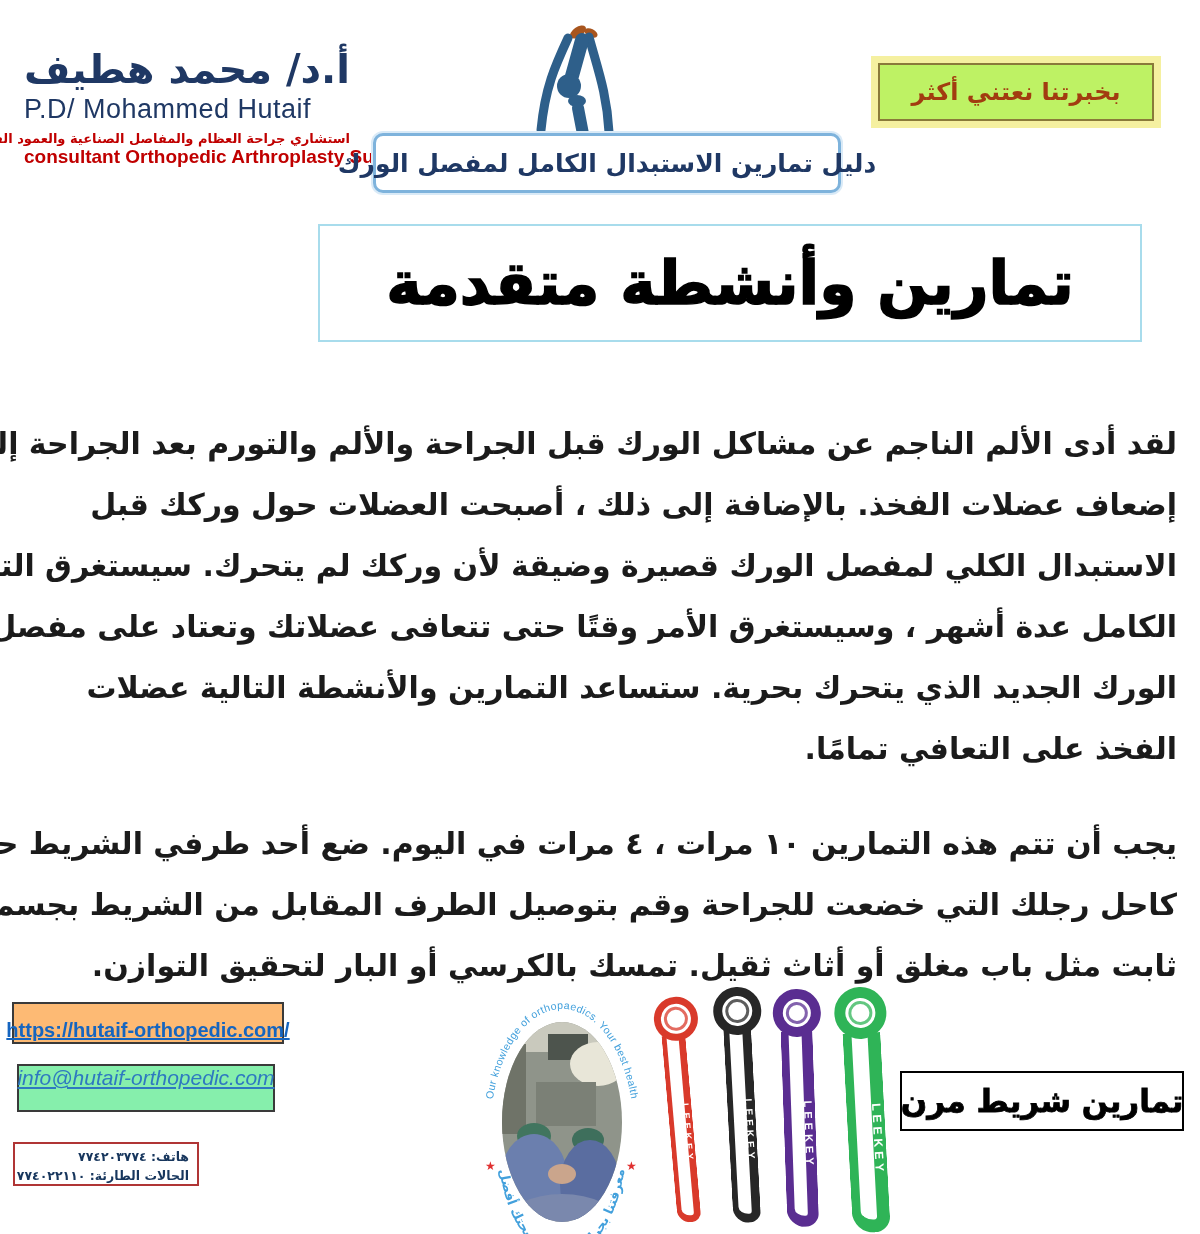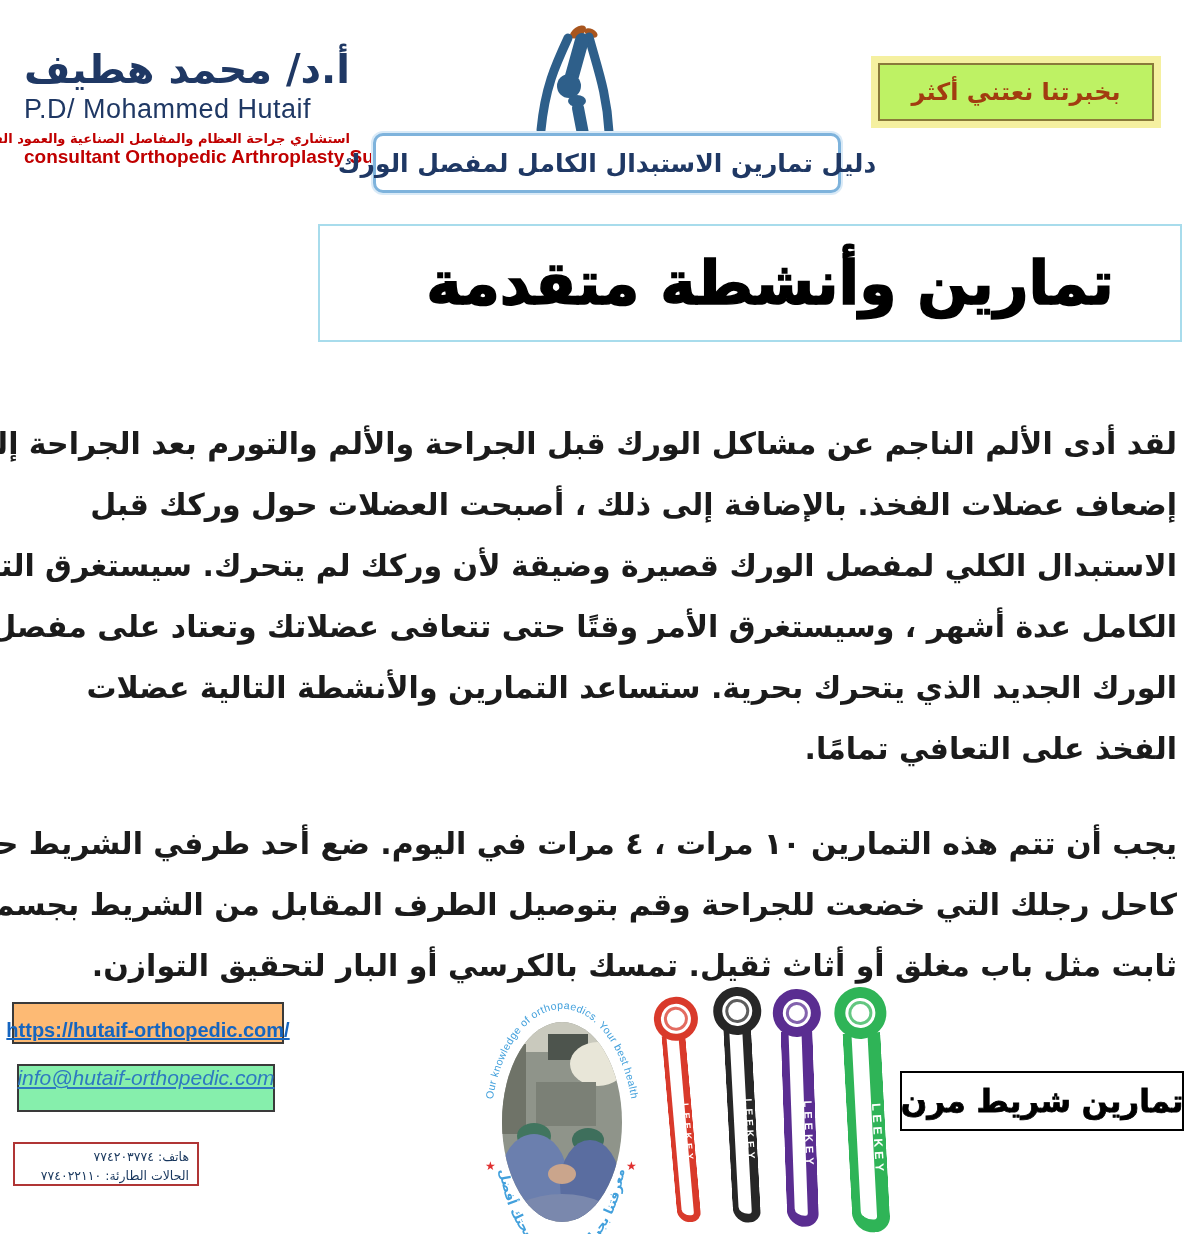--- a/index.html
+++ b/index.html
@@ -23,40 +23,40 @@
   .slogan-box{position:absolute;left:878px;top:63px;width:272px;height:54px;
               background:#bef264;border:2px solid #8a7a3a;box-shadow:0 0 0 7px #F5F0A0;
               display:flex;align-items:center;justify-content:center;
               direction:rtl;font-size:24px;font-weight:bold;color:#A23C10;white-space:nowrap;}
 
   
   .main-title-box{position:absolute;left:318px;top:224px;width:820px;height:114px;
                   border:2px solid #A8DCEC;background:#fff;
                   display:flex;align-items:center;justify-content:center;
                   direction:rtl;font-size:60px;font-weight:bold;color:#000;
-                  -webkit-text-stroke:1.6px #000;white-space:nowrap;padding-left:40px;}
+                  -webkit-text-stroke:1.6px #000;white-space:nowrap;}
 
   
   .body-par{position:absolute;left:25px;width:1152px;direction:rtl;text-align:right;
             color:#1b1b1b;font-size:30px;font-weight:bold;}
   .body-par .line{height:61px;line-height:61px;white-space:nowrap;}
   #par1{top:413px;}
   #par2{top:813px;}
 
   
   .web-box{position:absolute;left:12px;top:1002px;width:268px;height:38px;border:2px solid #3a3a3a;
            display:flex;align-items:flex-end;justify-content:center;background:#fdba74;}
   .web-link{color:#1565C0;font-weight:bold;font-size:20px;text-decoration:underline;
             font-family:"Liberation Sans",sans-serif;white-space:nowrap;}
   .email-box{position:absolute;left:17px;top:1064px;width:254px;height:44px;border:2px solid #3a3a3a;
              display:flex;justify-content:center;background:#86efac;font-style:italic;}
   .email-link{color:#2E79C0;font-size:21px;font-family:"Liberation Sans",sans-serif;white-space:nowrap;}
   .phone-box{position:absolute;left:13px;top:1142px;width:186px;height:44px;border:2px solid #B03535;
              direction:rtl;padding:3px 8px;box-sizing:border-box;color:#17365D;
-             font-size:12.5px;font-weight:normal;line-height:19px;text-align:right;background:#fff;}
+             font-size:12.5px;font-weight:bold;line-height:19px;text-align:right;background:#fff;}
   .phone-box div{white-space:nowrap;}
 
   .band-caption-box{position:absolute;left:900px;top:1071px;width:280px;height:56px;
                     border:2px solid #000000;background:#fff;
                     display:flex;align-items:center;justify-content:center;
                     direction:rtl;font-size:31px;font-weight:bold;color:#000;
                     -webkit-text-stroke:.8px #000;white-space:nowrap;}
 
   
   .emblem{position:absolute;left:476px;top:986px;width:172px;height:252px;}

